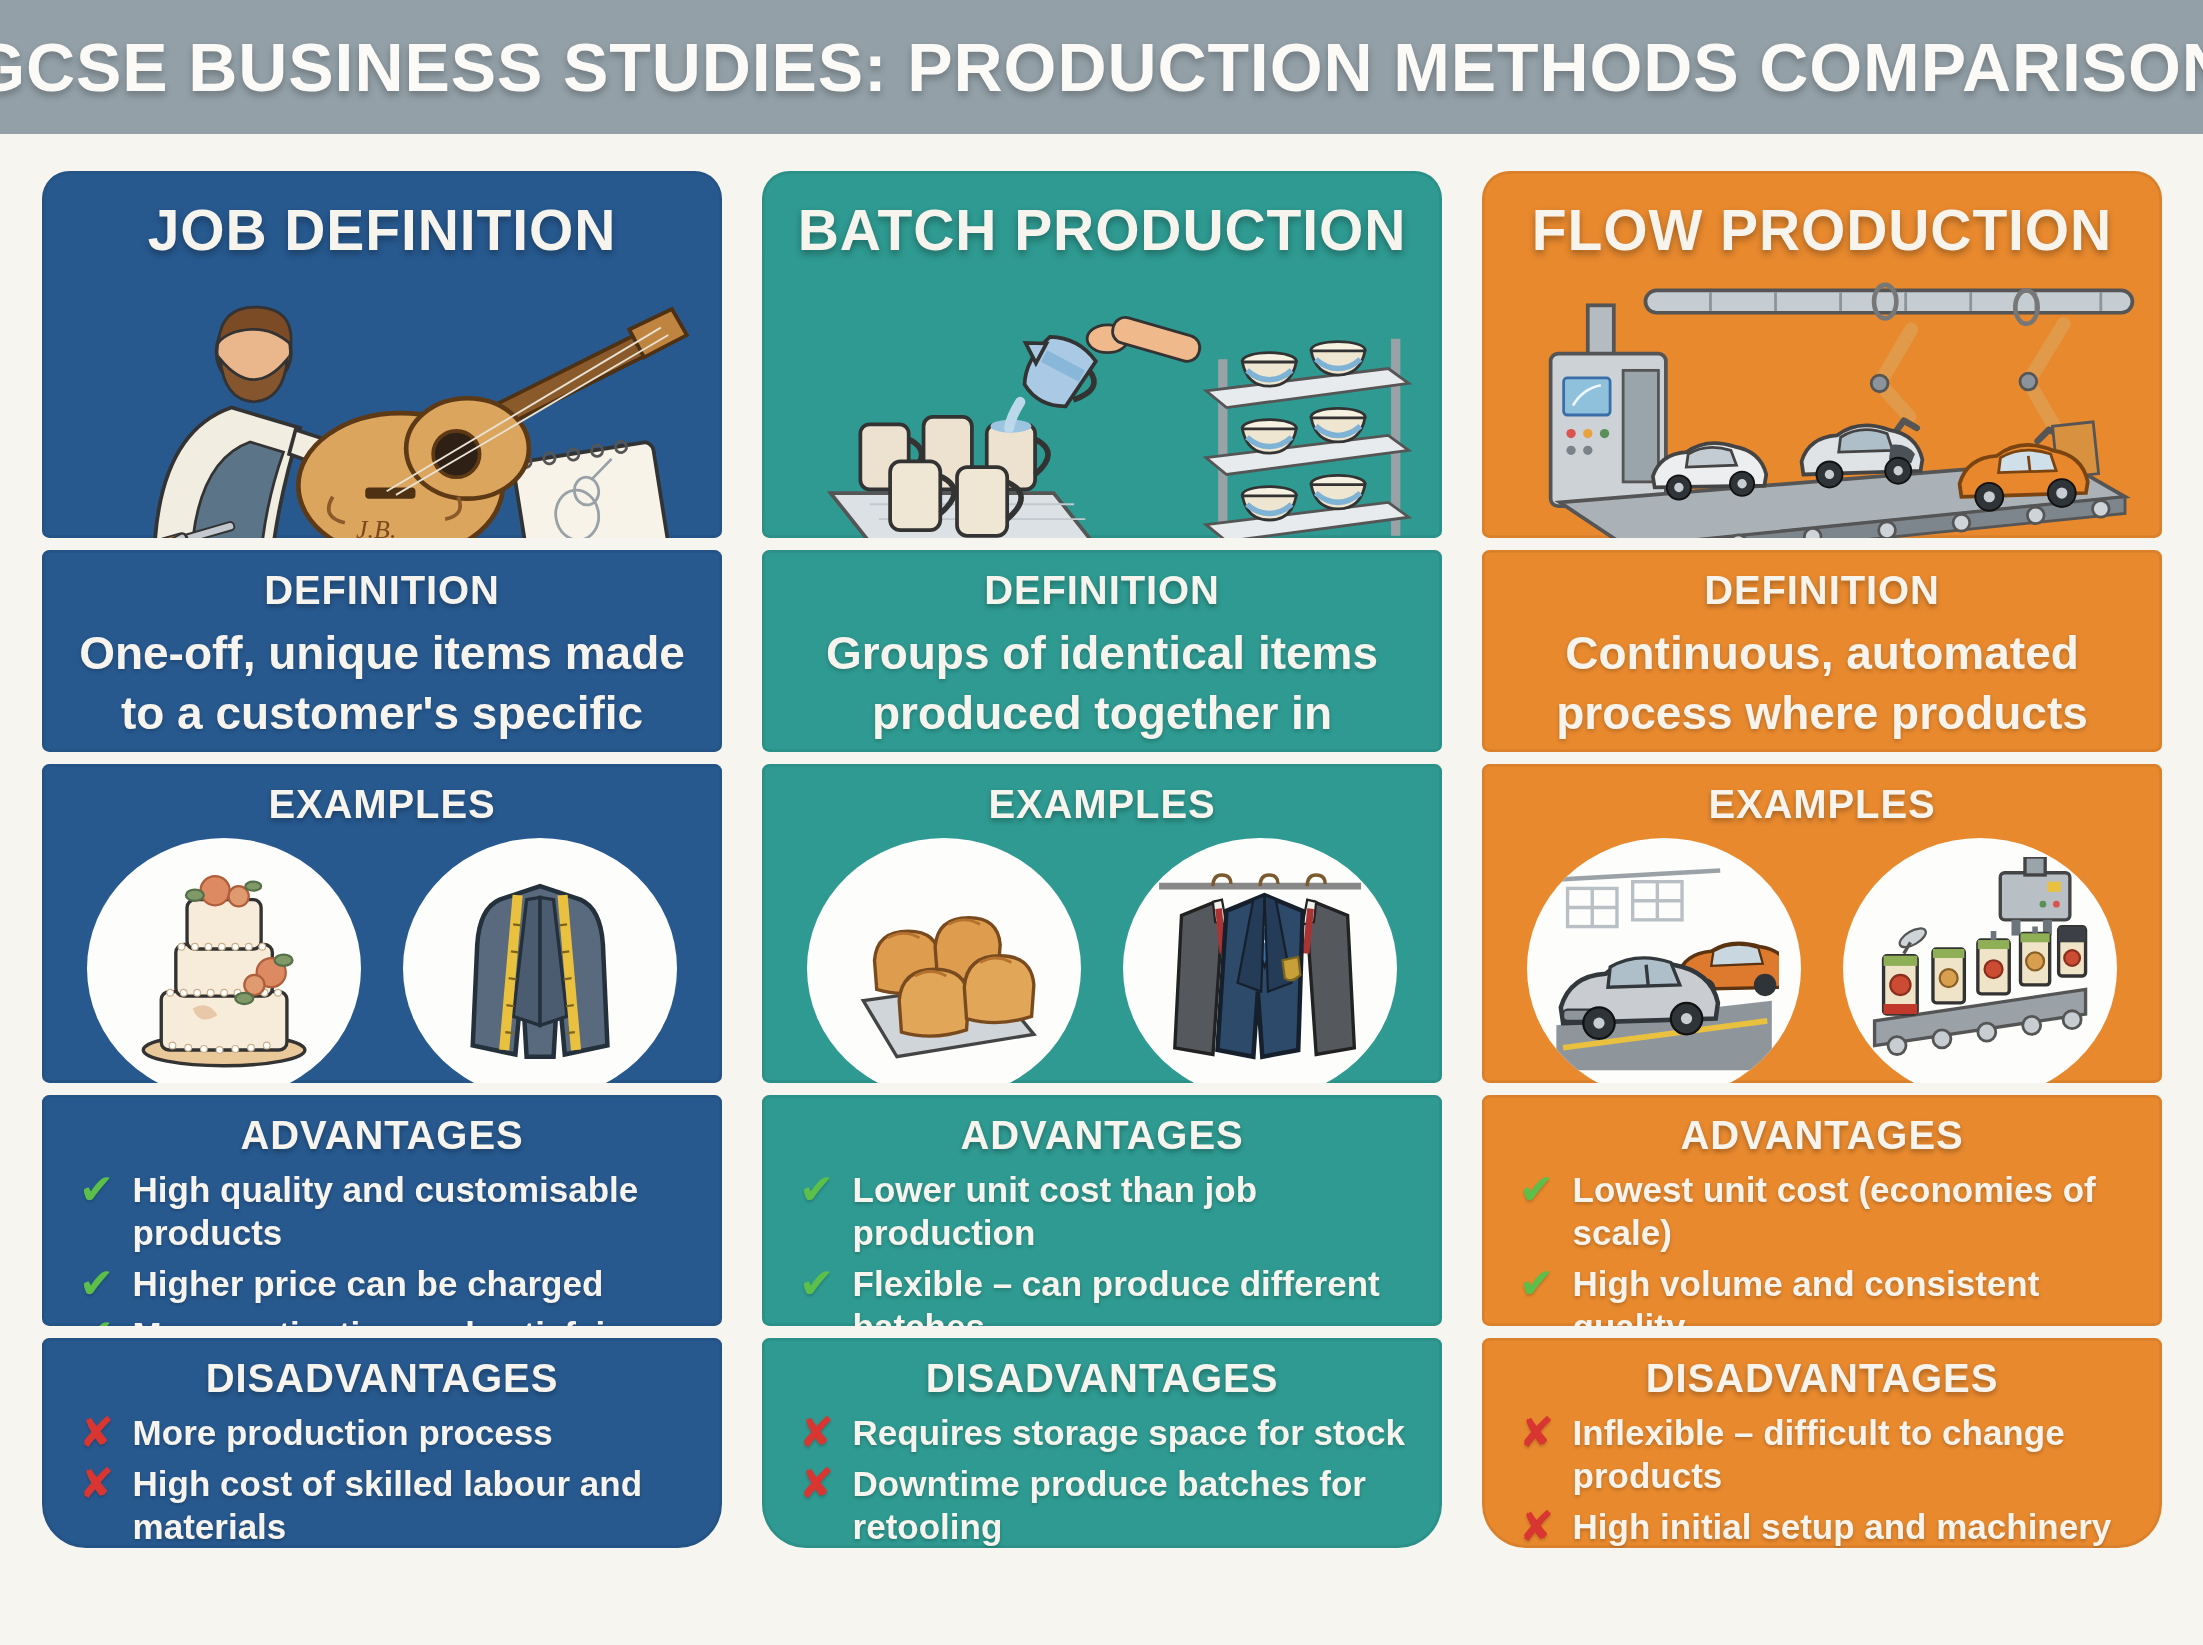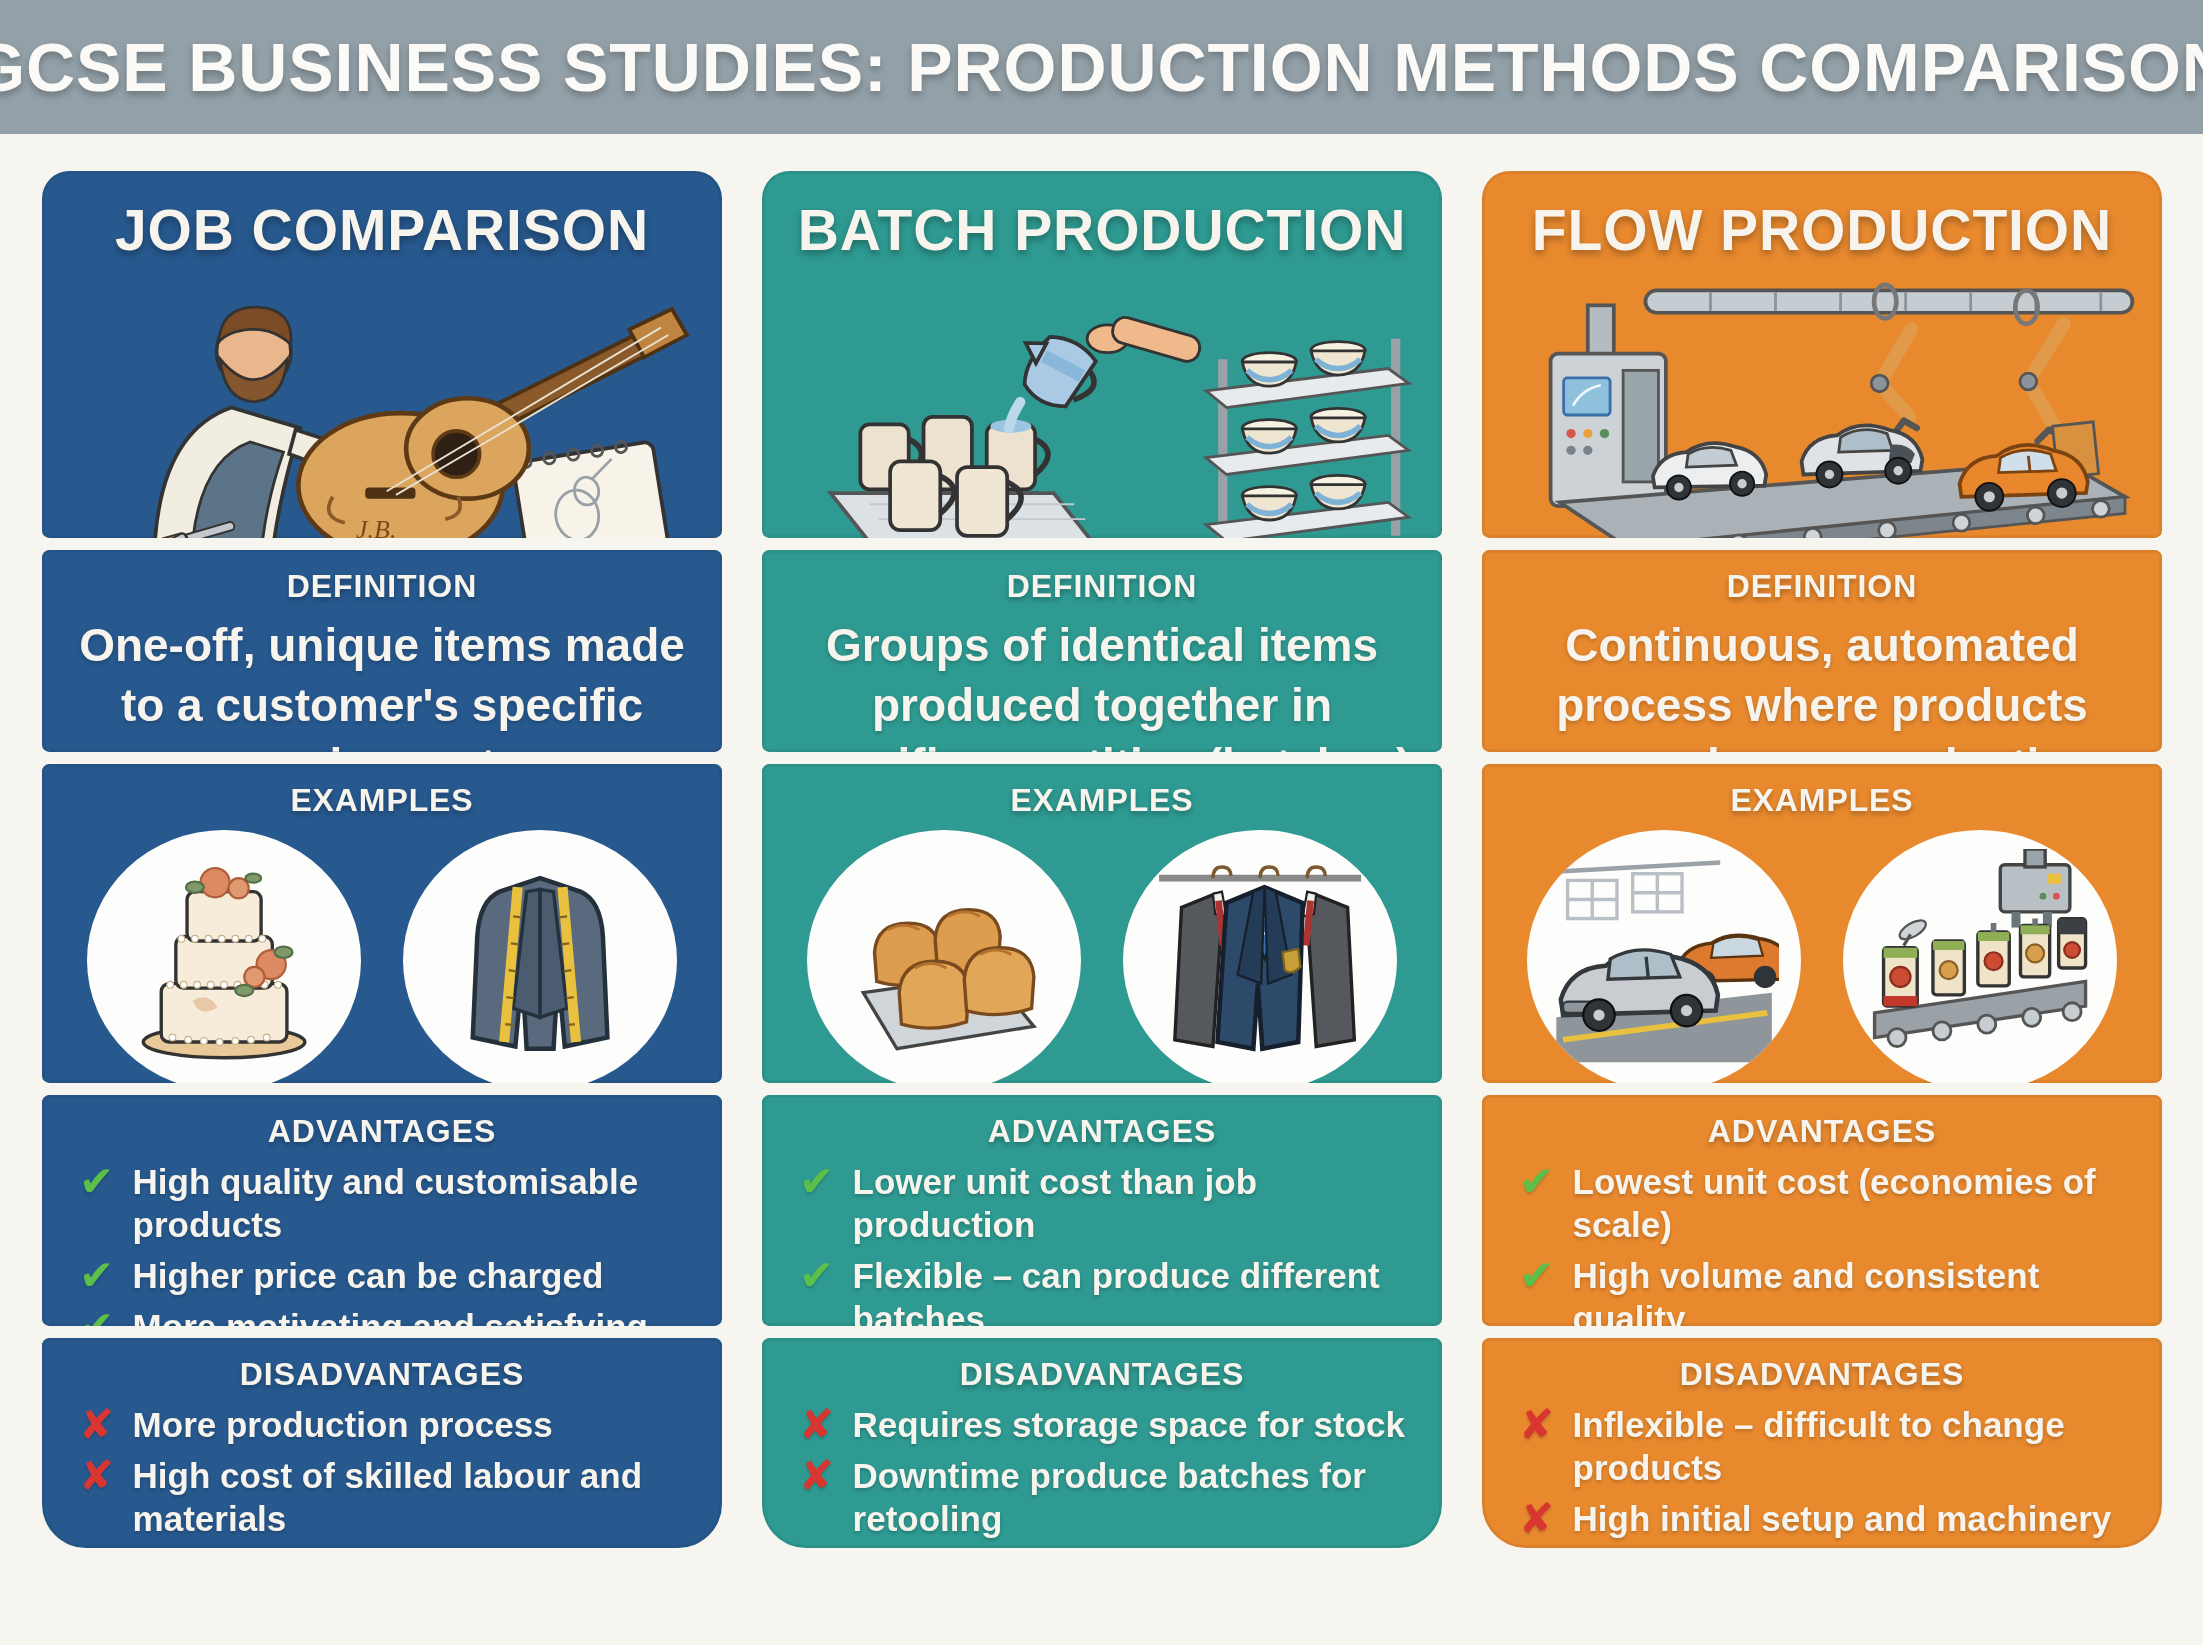--- a/index.html
+++ b/index.html
@@ -14,21 +14,21 @@
   
   .columns{display:flex;gap:40px;padding:0 42px;margin-top:37px;}
   .column{flex:1;display:flex;flex-direction:column;gap:12px;min-width:0;}
   .block{color:#f7f4ee;box-shadow:inset 0 0 0 2.8px rgba(0,0,0,.06);border-radius:7.3px;overflow:hidden;}
   .hero{height:367px;border-radius:27.5px 27.5px 7.3px 7.3px;display:flex;flex-direction:column;}
   .col-title{text-align:center;font-size:57px;font-weight:bold;margin-top:26px;letter-spacing:0.9px;
     text-shadow:0 3.7px 7.3px rgba(0,0,0,.3);}
   .hero-art{flex:1;display:flex;align-items:center;justify-content:center;padding:7.3px 24px 14.7px;}
   .hero-art svg{width:100%;height:100%;}
 
-  .sec-h{text-align:center;font-size:32px;font-weight:bold;margin-top:18.4px;letter-spacing:0.9px;
+  .sec-h{text-align:center;font-size:40px;font-weight:bold;margin-top:18.4px;letter-spacing:0.9px;
     text-shadow:0 2.8px 5.5px rgba(0,0,0,.28);}
   .def{height:202px;}
   .def-text{font-size:46px;line-height:1.3;text-align:center;padding:11px 27.5px 0;font-weight:bold;
     text-shadow:0 1.8px 4.6px rgba(0,0,0,.22);}
 
   .examples{height:319px;}
   .ovals{display:flex;justify-content:center;gap:42px;margin-top:11px;}
   .oval{width:274px;height:261px;background:#fdfdfb;border-radius:50%;display:flex;align-items:center;
     justify-content:center;overflow:hidden;flex:0 0 auto;}
   .oval svg{width:84%;height:86%;}
@@ -46,21 +46,21 @@
 <div class="page">
 
   <div class="header-bar" style="background-color: rgb(147, 160, 168);">
     <div class="header-title">GCSE BUSINESS STUDIES: PRODUCTION METHODS COMPARISON</div>
   </div>
 
   <div class="columns">
 
     <div class="column">
       <div class="block hero" style="background-color: rgb(39, 89, 143);">
-        <div class="col-title">JOB COMPARISON</div>
+        <div class="col-title">JOB DEFINITION</div>
         <div class="hero-art">
           <svg viewBox="0 0 680 320">
 
             <g transform="rotate(-9 560 250)">
               <rect x="488" y="196" width="152" height="114" rx="10" fill="#f7f3e8" stroke="#333" stroke-width="4"></rect>
               <circle cx="502" cy="197" r="6" fill="none" stroke="#555" stroke-width="3"></circle>
               <circle cx="528" cy="197" r="6" fill="none" stroke="#555" stroke-width="3"></circle>
               <circle cx="554" cy="197" r="6" fill="none" stroke="#555" stroke-width="3"></circle>
               <circle cx="580" cy="197" r="6" fill="none" stroke="#555" stroke-width="3"></circle>
               <circle cx="606" cy="197" r="6" fill="none" stroke="#555" stroke-width="3"></circle>

